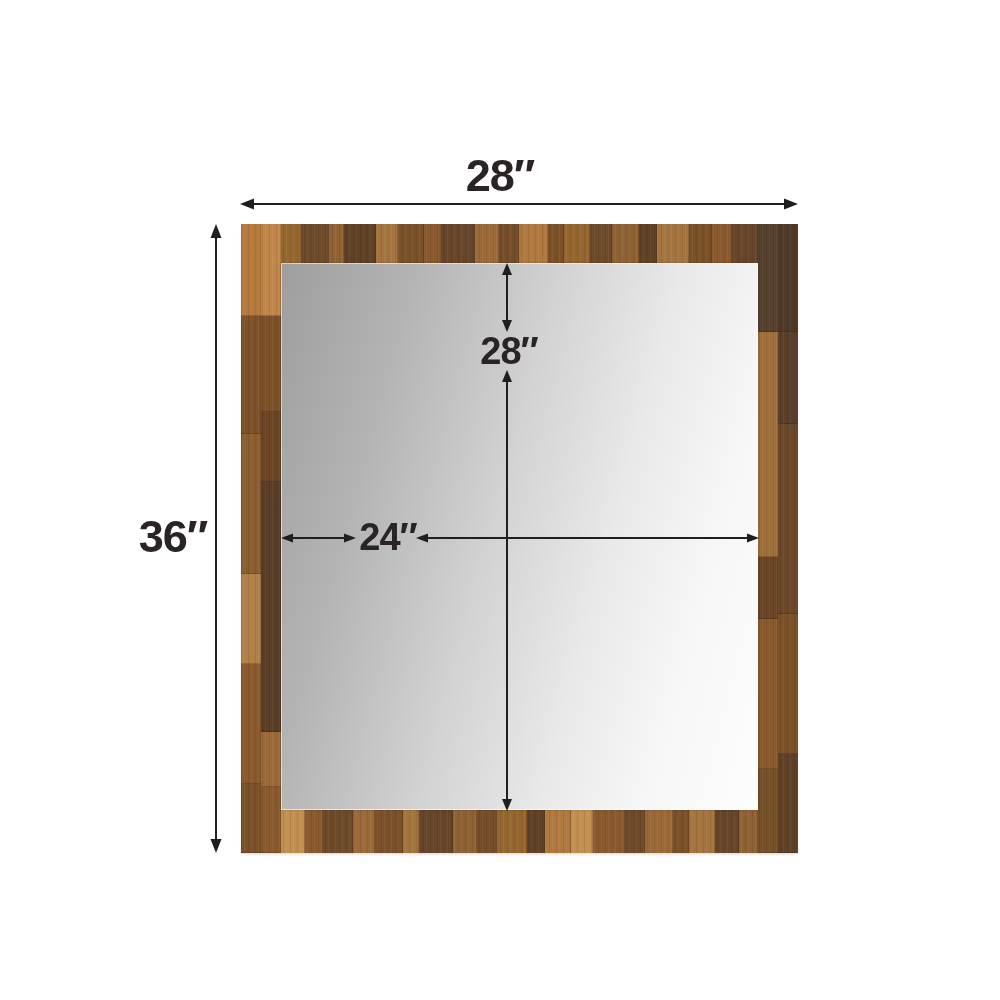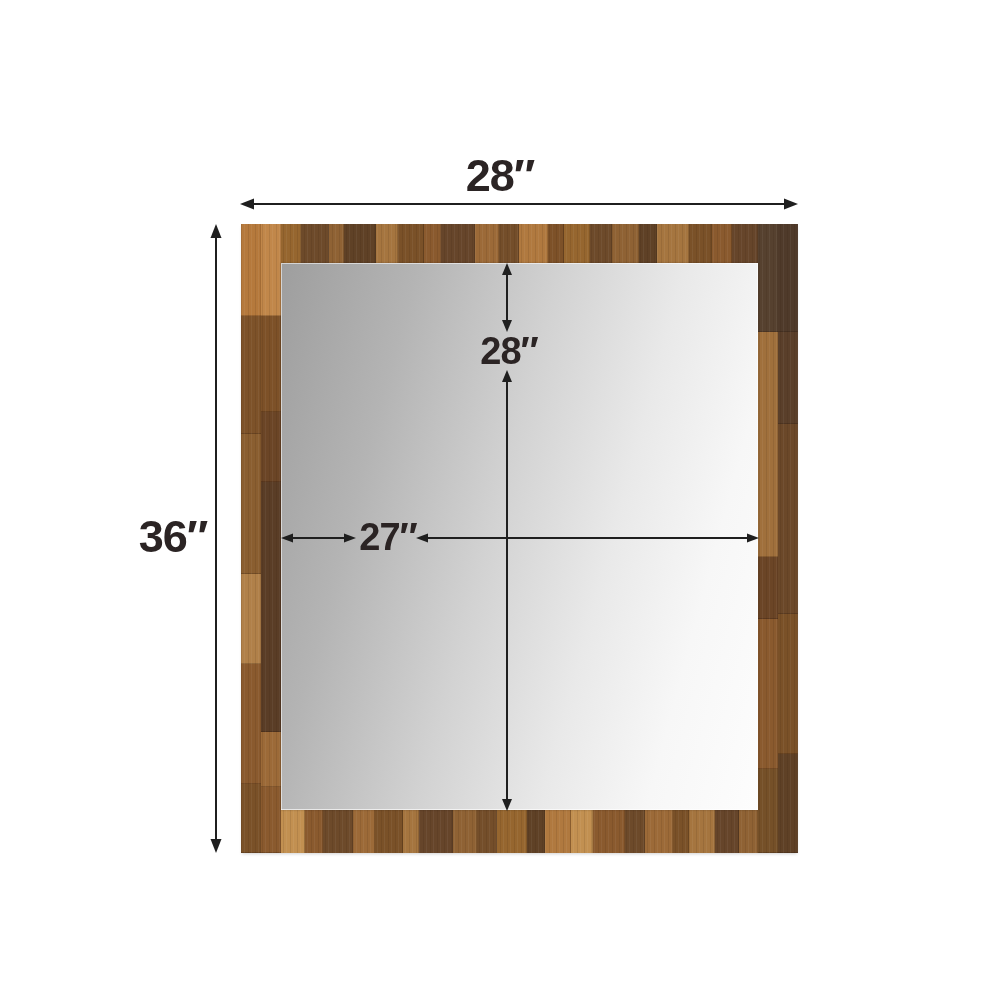--- a/index.html
+++ b/index.html
@@ -233,15 +233,15 @@
     <g>
       <line x1="426" y1="538" x2="749" y2="538"></line>
       <polygon points="416,538 428,533.5 428,542.5"></polygon>
       <polygon points="759,538 747,533.5 747,542.5"></polygon>
     </g>
   </svg>
 
   <div class="dim-label big" id="label-outer-width">28″</div>
   <div class="dim-label big" id="label-outer-height">36″</div>
   <div class="dim-label small" id="label-inner-height">28″</div>
-  <div class="dim-label small" id="label-inner-width">27″</div>
+  <div class="dim-label small" id="label-inner-width">24″</div>
 
 </div>
 
 </body></html>

